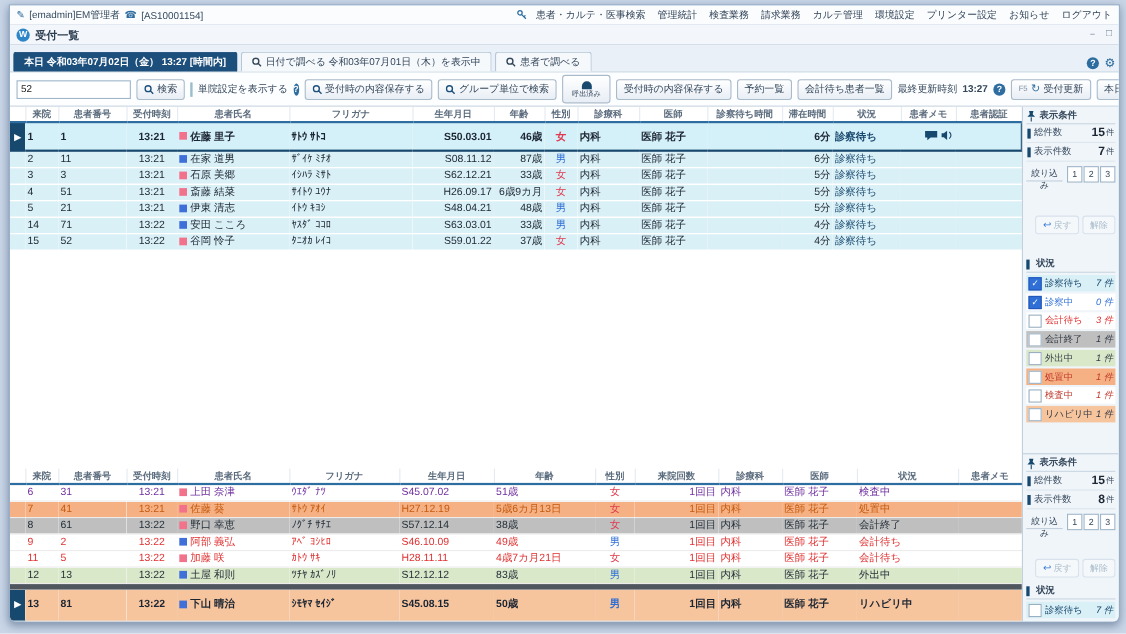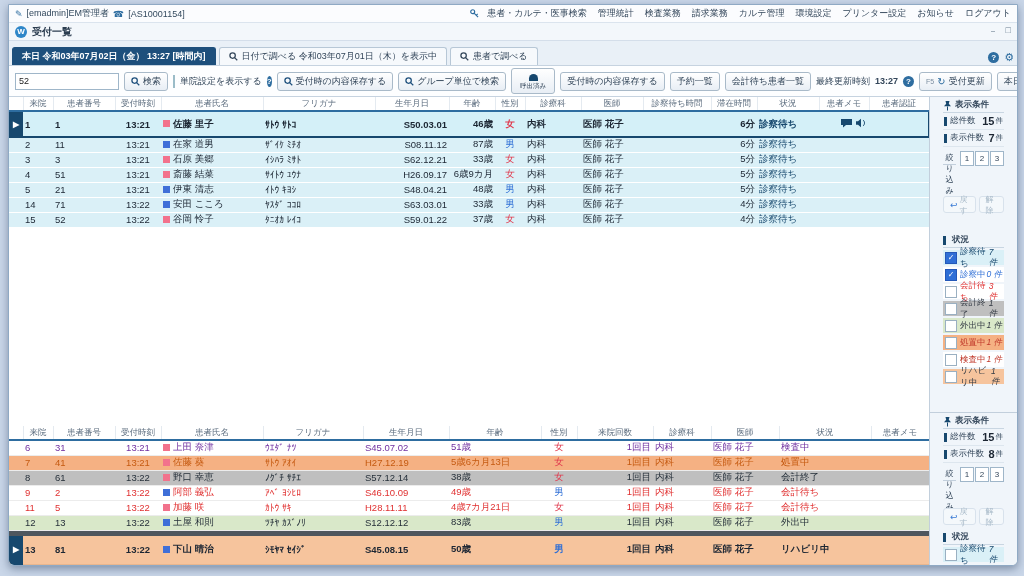--- a/index.html
+++ b/index.html
@@ -46,21 +46,21 @@
   .tb-right{margin-left:auto;display:flex;align-items:center;gap:5px;}
   .f5{font-size:7px;color:#7a8da0;}
   .refresh-glyph{font-family:"DejaVu Sans",sans-serif;color:#2e6da0;font-size:10px;}
 
   
   .main{flex:1;display:flex;overflow:hidden;}
   .tables{width:920px;flex:none;display:flex;flex-direction:column;background:#fff;}
   .grid{border-collapse:collapse;table-layout:fixed;width:920px;font-size:9.5px;color:#1c2633;flex:none;}
   .grid td{overflow:hidden;white-space:nowrap;padding:0 2px;}
   .grid .h{font-size:8.5px;color:#5a6b7d;border-bottom:2px solid #2e6da0;border-right:1px solid #e4eaf0;
-           height:13px;text-align:center;background:#fff;font-weight:normal;}
+           height:13px;text-align:center;background:#fff;font-weight:bold;}
 
   .urow{background:#daf0f7;height:15px;}
   .urow td{border-bottom:1px solid #ffffff;}
   .urow.sel{height:26px;font-weight:bold;}
   .urow.sel td{border-top:2px solid #17486e;border-bottom:2px solid #17486e;background:#d4f0f8;}
   .urow.sel td:last-child{border-right:2px solid #17486e;}
   td.arrowcell{padding:0;text-align:center;font-size:8px;}
   .sel td.arrowcell, .prow td.arrowcell{background:#17486e !important;color:#fff;border-color:#17486e;}
 
   .upper-fill{flex:1;background:#fff;}
@@ -83,21 +83,21 @@
   .c-time{text-align:center;}
   .c-birth,.c-age,.c-wait,.c-stay,.c-cnt{text-align:right;}
   .lower .c-birth,.lower .c-age{text-align:left;}
   .c-status{color:#17486e;}
   .lrow .c-status, .prow .c-status{color:inherit;}
   .c-memo{text-align:right;}
 
   
   .sidebar{flex:1;background:#f0f5fa;border-left:1px solid #c2cfdc;font-size:8.5px;color:#33465a;
            display:flex;flex-direction:column;overflow:hidden;}
-  .panel{padding:1px 13px;box-sizing:border-box;}
+  .panel{padding:1px 3px;box-sizing:border-box;}
   .panel.upper-p{height:316px;flex:none;border-bottom:1px solid #c2cfdc;}
   .panel.lower-p{flex:1;}
   .p-title{display:flex;align-items:center;gap:3px;height:14px;border-bottom:1px solid #c9d6e2;font-weight:bold;}
   .kv{display:flex;align-items:center;height:16px;border-bottom:1px solid #dde6ee;padding:0 1px;}
   .vbar{width:3px;height:9px;background:#17486e;margin-right:3px;flex:none;}
   .kv .v{margin-left:auto;font-size:11px;font-weight:bold;color:#1c2633;}
   .kv .u{font-size:7.5px;margin-left:1px;color:#33465a;}
   .filter-row{display:flex;align-items:center;gap:4px;margin:4px 0 2px 0;}
   .link-btn{border:1px solid #c2cfdc;border-top:none;border-left:none;border-right:none;background:transparent;
             font-size:8px;color:#33465a;padding:0 2px;height:13px;}

